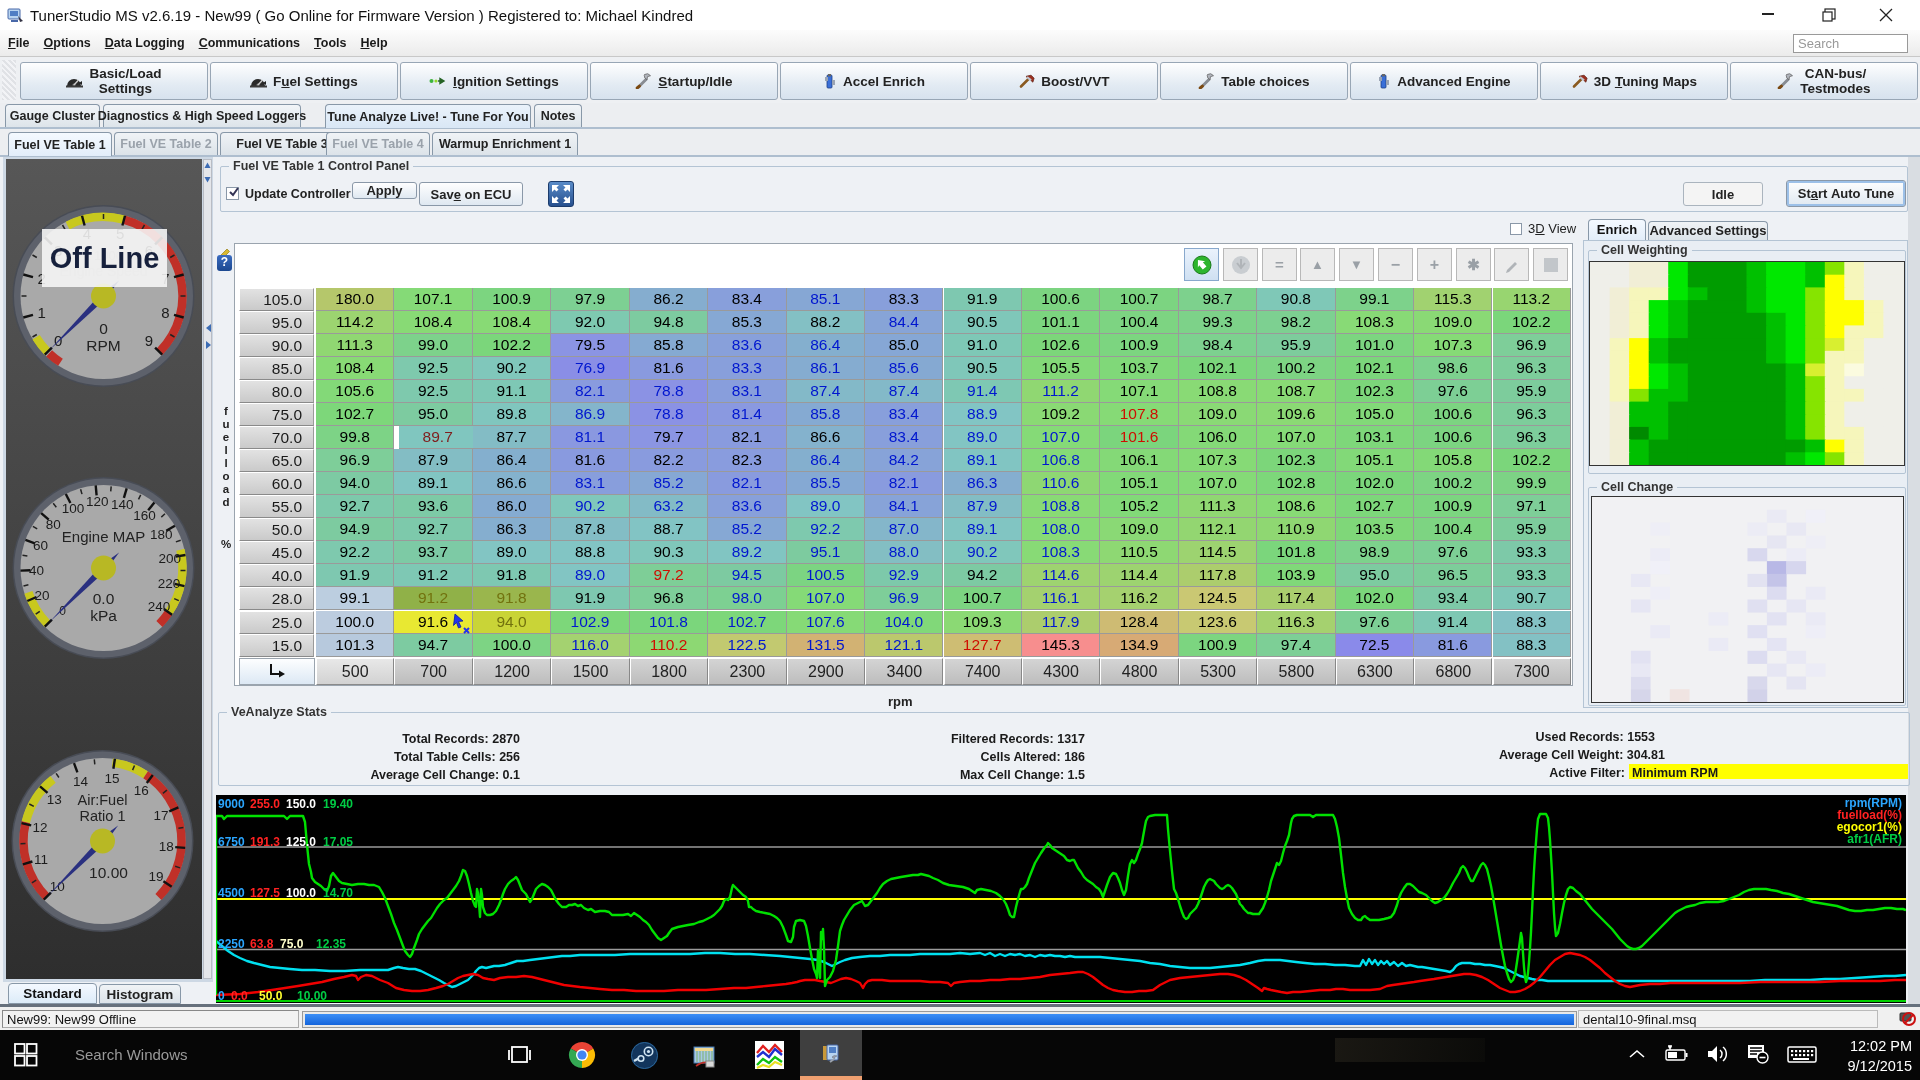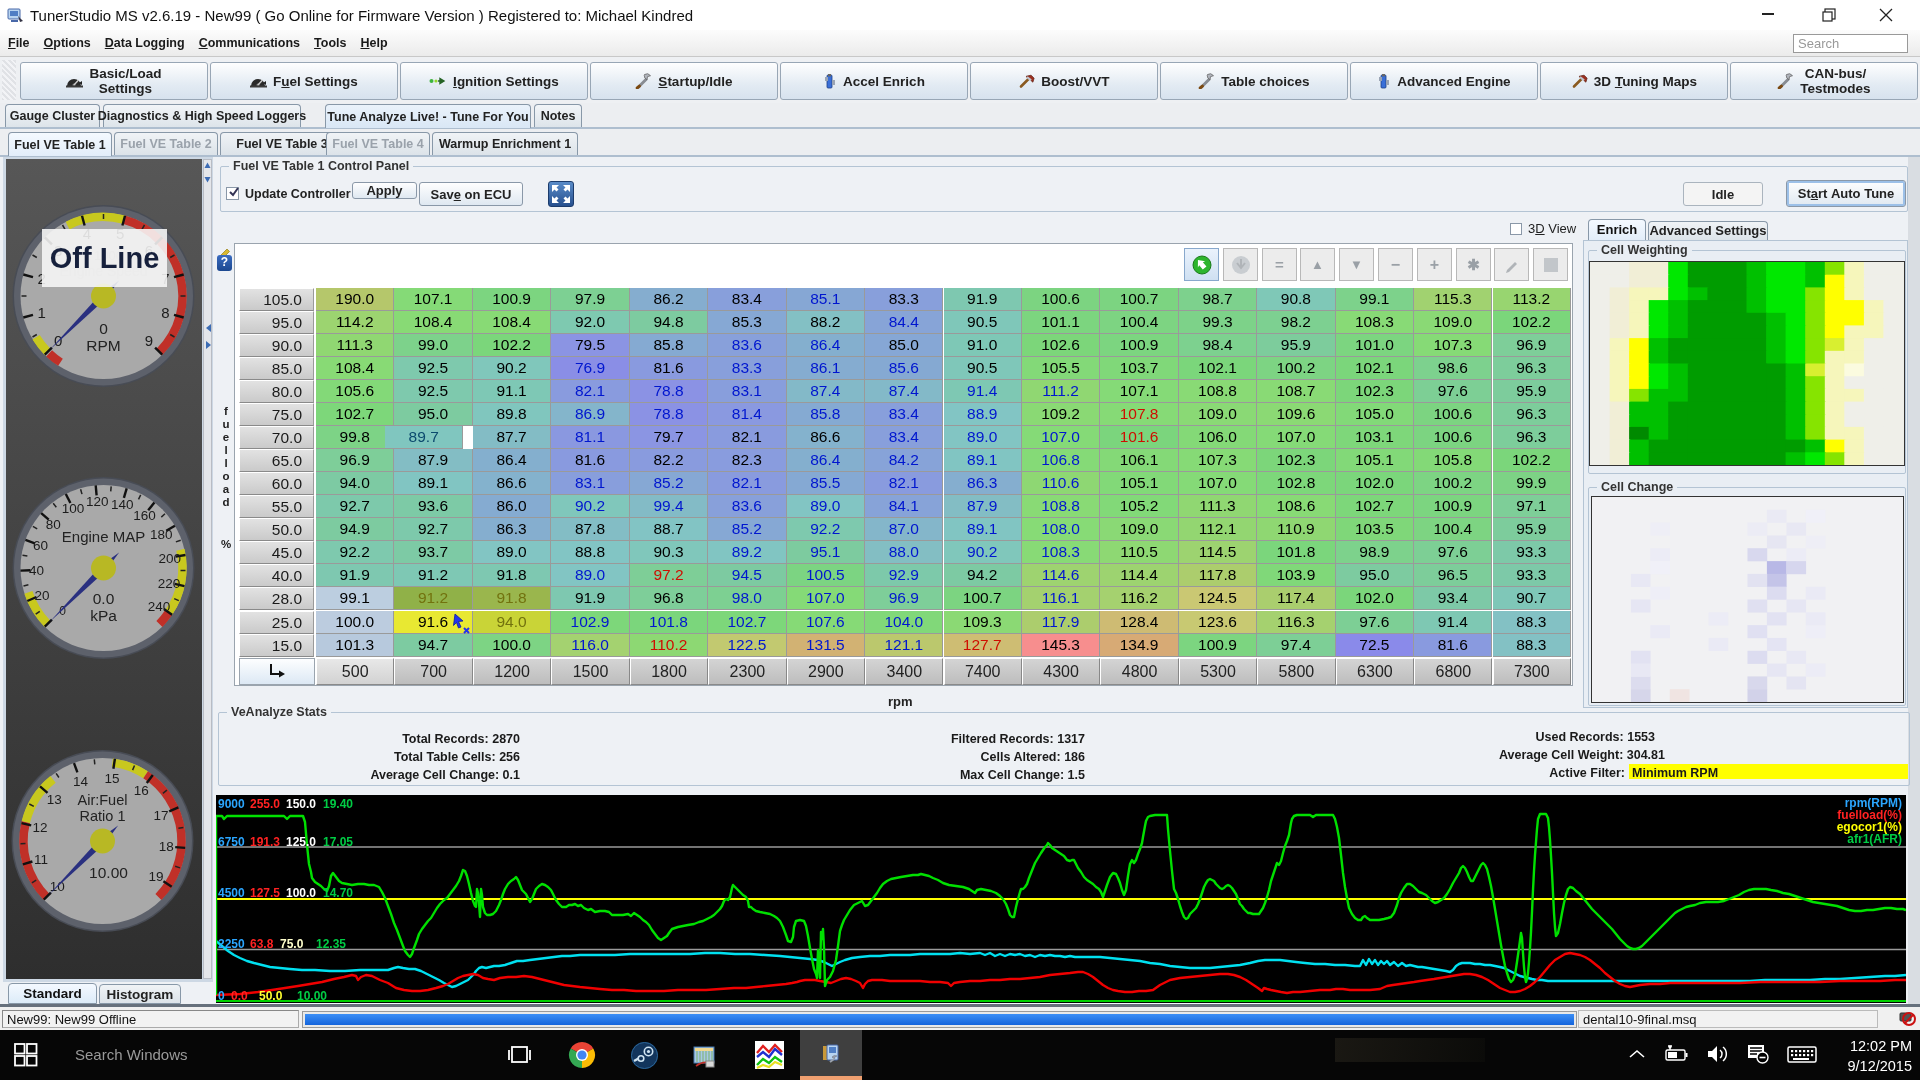--- a/index.html
+++ b/index.html
@@ -376,21 +376,21 @@
     <span style="color:#9aa0a6;font-weight:bold;font-size:15px">✱</span>
   </div>
 <div class="a" style="left:1494px;top:248px;width:35px;height:33px;background:#ececec;border:1px solid #b8b8b8;display:flex;align-items:center;justify-content:center">
     <svg width="18" height="18" viewBox="0 0 18 18">
       <path d="M4 14 L12 6 l2 2 -8 8 -3 1z" fill="#b0b4b8"></path>
     </svg>
   </div>
 <div class="a" style="left:1533px;top:248px;width:35px;height:33px;background:#ececec;border:1px solid #b8b8b8;display:flex;align-items:center;justify-content:center">
     <span style="display:inline-block;width:14px;height:14px;background:#c2c6ca"></span>
   </div>
-<div class="tc" style="left:316.0px;top:287.5px;background:#b5c76b;color:#000">190.0</div>
+<div class="tc" style="left:316.0px;top:287.5px;background:#b5c76b;color:#000">180.0</div>
 <div class="tc" style="left:394.4px;top:287.5px;background:#85da77;color:#000">107.1</div>
 <div class="tc" style="left:472.9px;top:287.5px;background:#7cd580;color:#000">100.9</div>
 <div class="tc" style="left:551.3px;top:287.5px;background:#7dd093;color:#000">97.9</div>
 <div class="tc" style="left:629.8px;top:287.5px;background:#85adcf;color:#000">86.2</div>
 <div class="tc" style="left:708.2px;top:287.5px;background:#889fdb;color:#000">83.4</div>
 <div class="tc" style="left:786.6px;top:287.5px;background:#86a7d4;color:#0016cf">85.1</div>
 <div class="tc" style="left:865.1px;top:287.5px;background:#889fdb;color:#000">83.3</div>
 <div class="tc" style="left:943.5px;top:287.5px;background:#7ec8b0;color:#000">91.9</div>
 <div class="tc" style="left:1021.9px;top:287.5px;background:#7cd481;color:#000">100.6</div>
 <div class="tc" style="left:1100.4px;top:287.5px;background:#7cd481;color:#000">100.7</div>
@@ -473,21 +473,21 @@
 <div class="tc" style="left:865.1px;top:402.9px;background:#889fdb;color:#0016cf">83.4</div>
 <div class="tc" style="left:943.5px;top:402.9px;background:#82c5c4;color:#0016cf">88.9</div>
 <div class="tc" style="left:1021.9px;top:402.9px;background:#8ad974;color:#000">109.2</div>
 <div class="tc" style="left:1100.4px;top:402.9px;background:#86da76;color:#cf0e00">107.8</div>
 <div class="tc" style="left:1178.8px;top:402.9px;background:#8ad975;color:#000">109.0</div>
 <div class="tc" style="left:1257.2px;top:402.9px;background:#8bd974;color:#000">109.6</div>
 <div class="tc" style="left:1335.7px;top:402.9px;background:#82d978;color:#000">105.0</div>
 <div class="tc" style="left:1414.1px;top:402.9px;background:#7cd481;color:#000">100.6</div>
 <div class="tc" style="left:1492.6px;top:402.9px;background:#7dcd9b;color:#000">96.3</div>
 <div class="tc" style="left:316.0px;top:425.9px;background:#7dd386;color:#000">99.8</div>
-<div class="tc" style="left:385px;top:425.9px;background:#80c6bf;color:#0c4a6e">89.7</div>
+<div class="tc" style="left:399px;top:425.9px;background:#80c6bf;color:#7f1d1d">89.7</div>
 <div class="tc" style="left:472.9px;top:425.9px;background:#83bcc5;color:#000">87.7</div>
 <div class="tc" style="left:551.3px;top:425.9px;background:#8a98e0;color:#0016cf">81.1</div>
 <div class="tc" style="left:629.8px;top:425.9px;background:#8b95e3;color:#000">79.7</div>
 <div class="tc" style="left:708.2px;top:425.9px;background:#899bde;color:#000">82.1</div>
 <div class="tc" style="left:786.6px;top:425.9px;background:#84b2cd;color:#000">86.6</div>
 <div class="tc" style="left:865.1px;top:425.9px;background:#889fdb;color:#0016cf">83.4</div>
 <div class="tc" style="left:943.5px;top:425.9px;background:#82c5c3;color:#0016cf">89.0</div>
 <div class="tc" style="left:1021.9px;top:425.9px;background:#85da77;color:#0016cf">107.0</div>
 <div class="tc" style="left:1100.4px;top:425.9px;background:#7bd57d;color:#cf0e00">101.6</div>
 <div class="tc" style="left:1178.8px;top:425.9px;background:#84d977;color:#000">106.0</div>
@@ -524,21 +524,21 @@
 <div class="tc" style="left:1100.4px;top:472.1px;background:#82d978;color:#000">105.1</div>
 <div class="tc" style="left:1178.8px;top:472.1px;background:#85da77;color:#000">107.0</div>
 <div class="tc" style="left:1257.2px;top:472.1px;background:#7dd77a;color:#000">102.8</div>
 <div class="tc" style="left:1335.7px;top:472.1px;background:#7bd67b;color:#000">102.0</div>
 <div class="tc" style="left:1414.1px;top:472.1px;background:#7dd483;color:#000">100.2</div>
 <div class="tc" style="left:1492.6px;top:472.1px;background:#7dd385;color:#000">99.9</div>
 <div class="tc" style="left:316.0px;top:495.1px;background:#7dc9ab;color:#000">92.7</div>
 <div class="tc" style="left:394.4px;top:495.1px;background:#7dcaa6;color:#000">93.6</div>
 <div class="tc" style="left:472.9px;top:495.1px;background:#85abd1;color:#000">86.0</div>
 <div class="tc" style="left:551.3px;top:495.1px;background:#80c7bb;color:#0016cf">90.2</div>
-<div class="tc" style="left:629.8px;top:495.1px;background:#83bbc6;color:#0016cf">99.4</div>
+<div class="tc" style="left:629.8px;top:495.1px;background:#83bbc6;color:#0016cf">63.2</div>
 <div class="tc" style="left:708.2px;top:495.1px;background:#88a0da;color:#0016cf">83.6</div>
 <div class="tc" style="left:786.6px;top:495.1px;background:#82c5c3;color:#0016cf">89.0</div>
 <div class="tc" style="left:865.1px;top:495.1px;background:#87a3d8;color:#0016cf">84.1</div>
 <div class="tc" style="left:943.5px;top:495.1px;background:#83bdc4;color:#0016cf">87.9</div>
 <div class="tc" style="left:1021.9px;top:495.1px;background:#89da75;color:#0016cf">108.8</div>
 <div class="tc" style="left:1100.4px;top:495.1px;background:#82d978;color:#000">105.2</div>
 <div class="tc" style="left:1178.8px;top:495.1px;background:#90d772;color:#000">111.3</div>
 <div class="tc" style="left:1257.2px;top:495.1px;background:#88da75;color:#000">108.6</div>
 <div class="tc" style="left:1335.7px;top:495.1px;background:#7dd77a;color:#000">102.7</div>
 <div class="tc" style="left:1414.1px;top:495.1px;background:#7cd580;color:#000">100.9</div>

